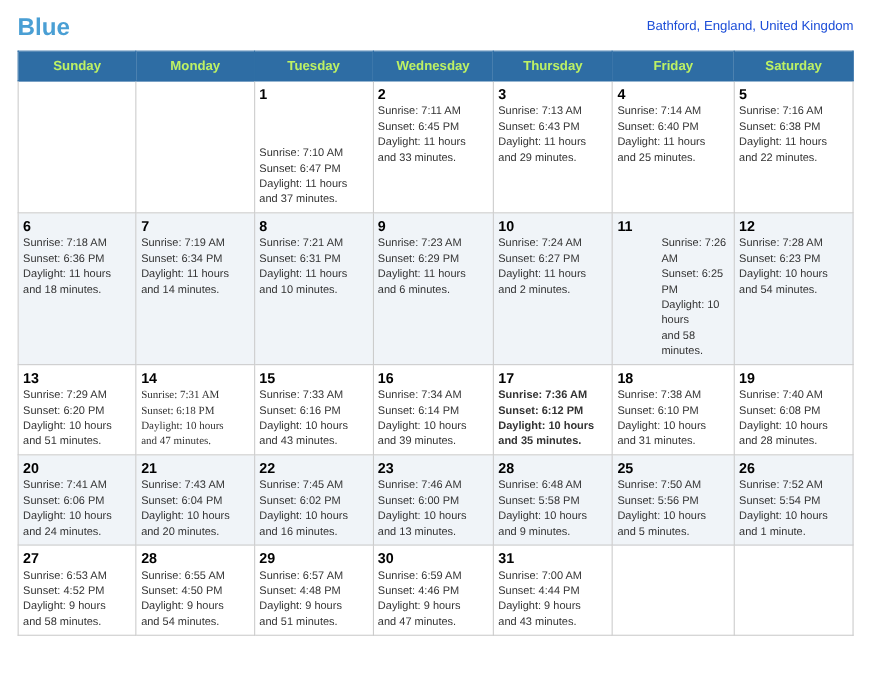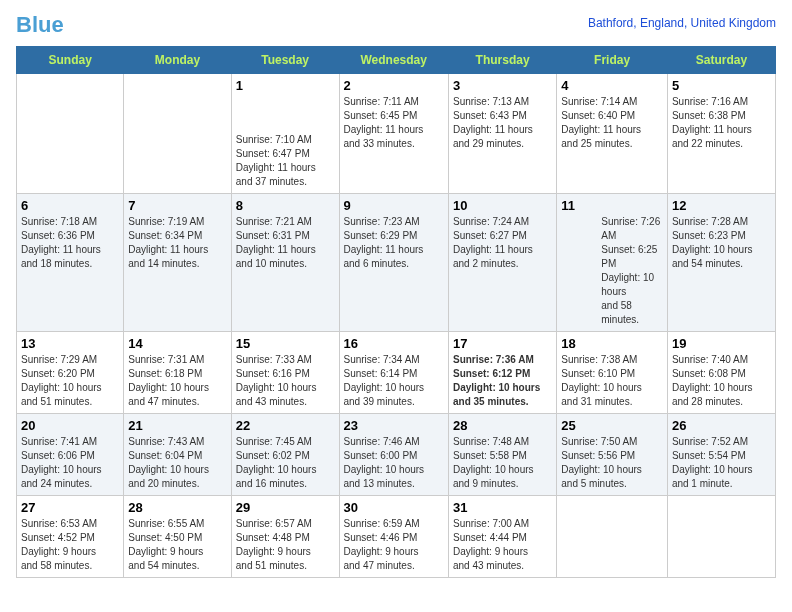--- a/index.html
+++ b/index.html
@@ -197,21 +197,21 @@
       <tr>
         <td>
           <span class="day-num">13</span>
           <div class="day-detail" style="white-space: pre-line;">Sunrise: 7:29 AM
 Sunset: 6:20 PM
 Daylight: 10 hours
 and 51 minutes.</div>
         </td>
         <td>
           <span class="day-num">14</span>
-          <div class="day-detail" style="white-space: pre-line;">Sunrise: 7:31 AM
+          <div class="day-detail" style="white-space: pre-line; font-family: Liberation Serif, serif;">Sunrise: 7:31 AM
 Sunset: 6:18 PM
 Daylight: 10 hours
 and 47 minutes.</div>
         </td>
         <td>
           <span class="day-num">15</span>
           <div class="day-detail" style="white-space: pre-line;">Sunrise: 7:33 AM
 Sunset: 6:16 PM
 Daylight: 10 hours
 and 43 minutes.</div>
@@ -269,21 +269,21 @@
         </td>
         <td>
           <span class="day-num">23</span>
           <div class="day-detail" style="white-space: pre-line;">Sunrise: 7:46 AM
 Sunset: 6:00 PM
 Daylight: 10 hours
 and 13 minutes.</div>
         </td>
         <td>
           <span class="day-num">28</span>
-          <div class="day-detail" style="white-space: pre-line;">Sunrise: 7:48 AM
+          <div class="day-detail" style="white-space: pre-line;">Sunrise: 6:48 AM
 Sunset: 5:58 PM
 Daylight: 10 hours
 and 9 minutes.</div>
         </td>
         <td>
           <span class="day-num">25</span>
           <div class="day-detail" style="white-space: pre-line;">Sunrise: 7:50 AM
 Sunset: 5:56 PM
 Daylight: 10 hours
 and 5 minutes.</div>

